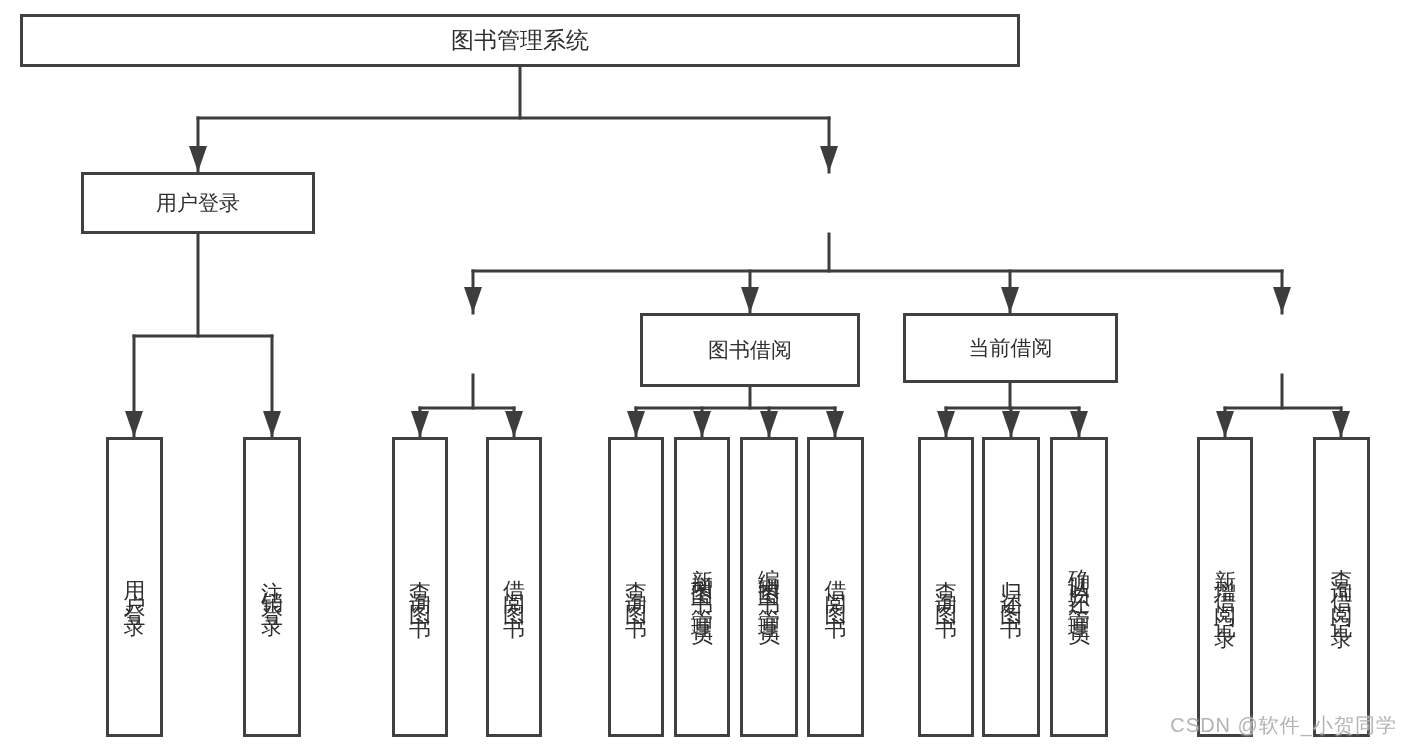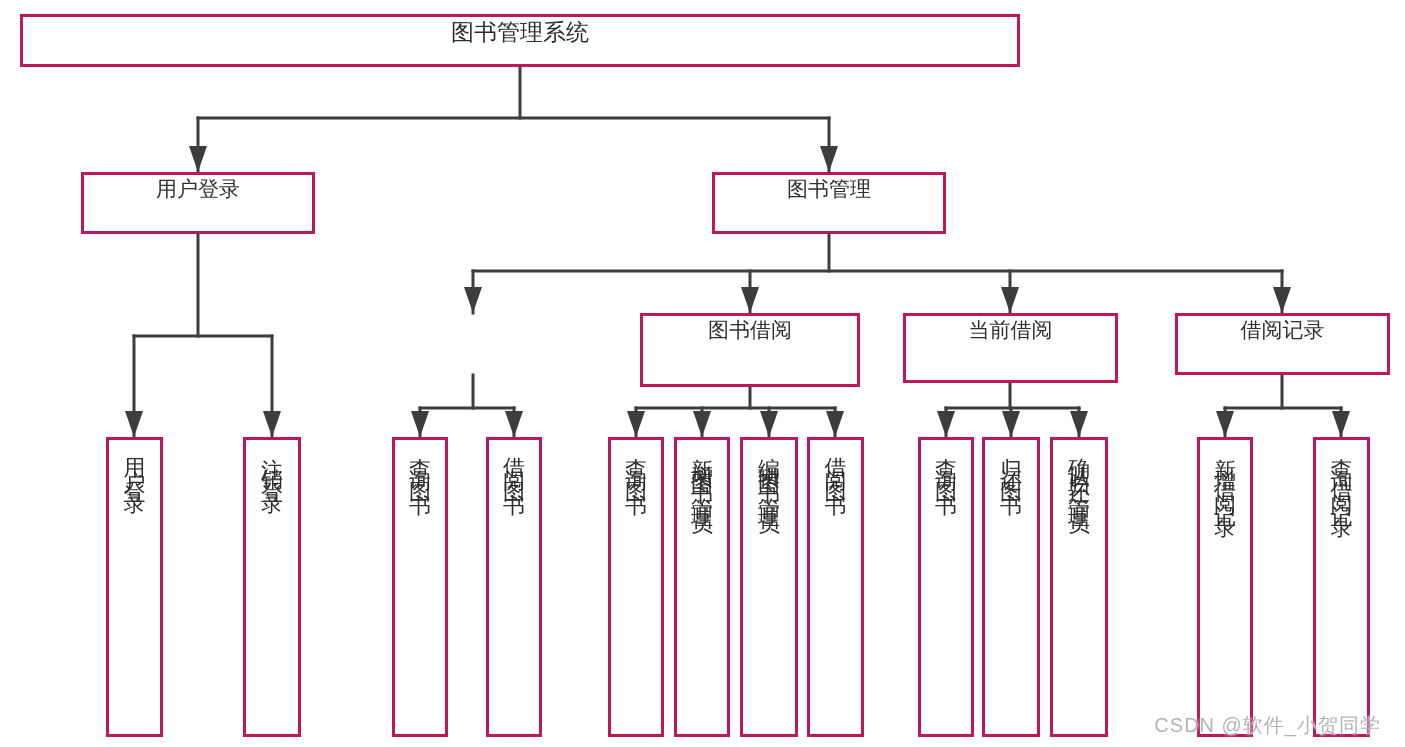--- a/index.html
+++ b/index.html
@@ -7,39 +7,39 @@
     position:relative;
     width:1405px;height:747px;
     background:#ffffff;
     font-family:"Liberation Sans", sans-serif;
     overflow:hidden;
   }
   #wires{position:absolute;left:0;top:0;width:1405px;height:747px;}
   .node{
     position:absolute;
     box-sizing:border-box;
-    border:3px solid #be185d;
+    border:3px solid #404040;
     background:#ffffff;
-    display:flex;justify-content:center;
+    display:flex;align-items:center;justify-content:center;
     color:#2f2f2f;
     font-size:21px;
   }
   .root-node{font-size:23px;}
   .hlabel{white-space:nowrap;}
   .vlabel{
     writing-mode:vertical-rl;
     text-orientation:mixed;
     font-size:22px;
     line-height:1;
     white-space:nowrap;
     color:#2f2f2f;
   }
   #watermark{
     position:absolute;
-    right:24px;bottom:8px;
+    right:8px;bottom:8px;
     font-size:20px;
     color:#b3b3b3;
     letter-spacing:1px;
     text-shadow:0 0 3px #ffffff;
     z-index:5;
     white-space:nowrap;
   }
 </style>
 </head>
 <body>
@@ -94,32 +94,26 @@
     <path d="M1341 408 V437" marker-end="url(#arw)"></path>
   </svg>
 
   <div class="node root-node" style="left:20px;top:14px;width:1000px;height:53px">
     <span class="hlabel">图书管理系统</span>
   </div>
 
   <div class="node" style="left:81px;top:172px;width:234px;height:62px">
     <span class="hlabel">用户登录</span>
   </div>
-  <div class="node" style="left:712px;top:172px;width:234px;height:62px">
-    <span class="hlabel">图书管理</span>
-  </div>
 
   <div class="node" style="left:640px;top:313px;width:220px;height:74px">
     <span class="hlabel">图书借阅</span>
   </div>
   <div class="node" style="left:903px;top:313px;width:215px;height:70px">
     <span class="hlabel">当前借阅</span>
-  </div>
-  <div class="node" style="left:1175px;top:313px;width:215px;height:62px">
-    <span class="hlabel">借阅记录</span>
   </div>
 
   <div class="node leaf" style="left:106px;top:437px;width:57px;height:300px">
     <span class="vlabel" style="letter-spacing: 12px;">用户登录</span>
   </div>
   <div class="node leaf" style="left:243px;top:437px;width:58px;height:300px">
     <span class="vlabel" style="letter-spacing: 12px;">注销登录</span>
   </div>
 
   <div class="node leaf" style="left:392px;top:437px;width:56px;height:300px">

